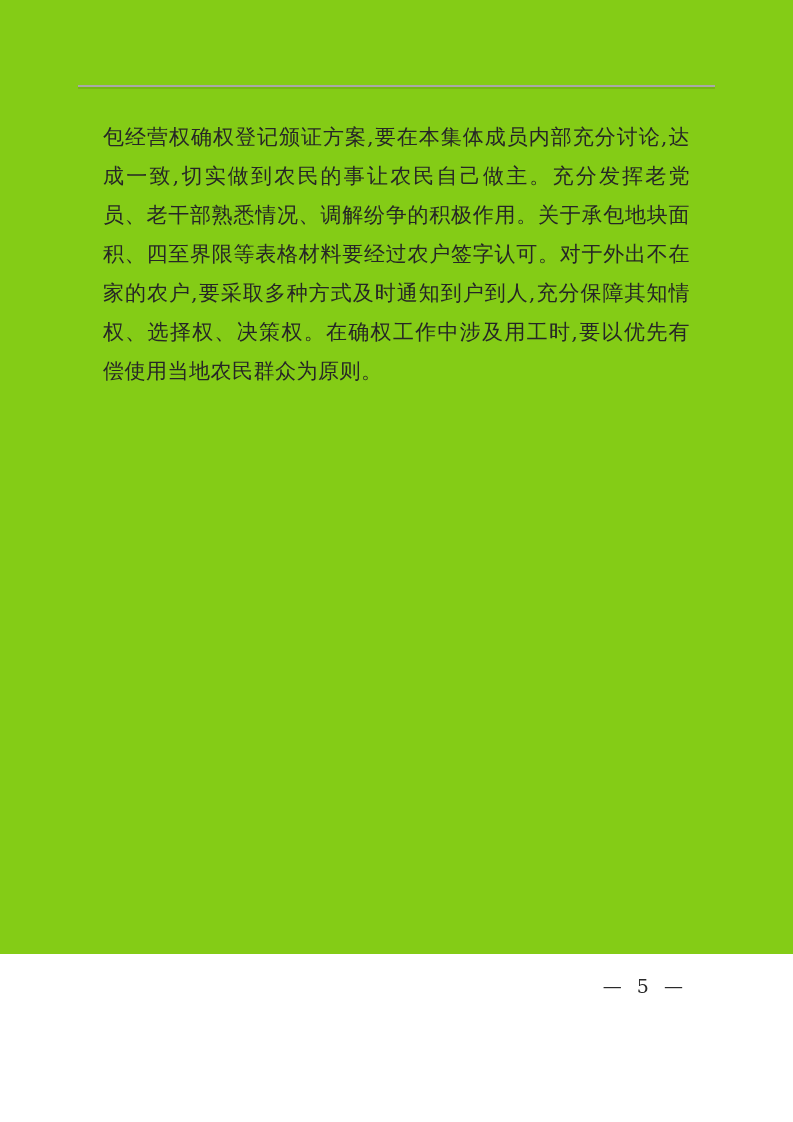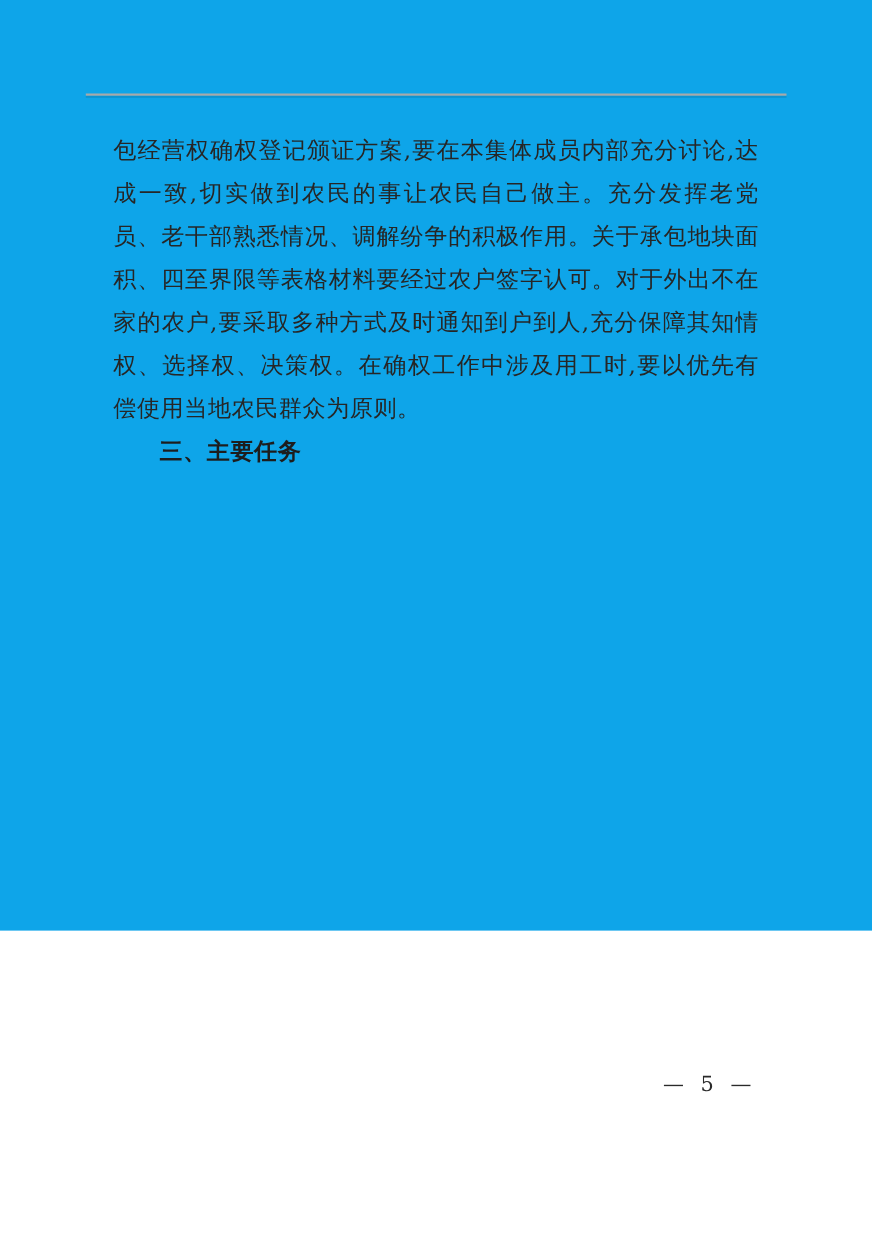--- a/index.html
+++ b/index.html
@@ -8,22 +8,22 @@
     width: 793px;
     height: 1122px;
     background: #ffffff;
     font-family: "DejaVu Serif", "Liberation Serif", serif;
     color: #262626;
     overflow: hidden;
   }
   .page {
     position: relative;
     width: 793px;
-    height: 846px;
-    background: #0ea5e9;
+    height: 954px;
+    background: #84cc16;
   }
   .header-rule {
     position: absolute;
     left: 78px;
     top: 85px;
     width: 637px;
     height: 2px;
     background: #a9a9a9;
     box-shadow: 0 2px 0 rgba(0,0,0,0.10);
   }
@@ -75,21 +75,20 @@
 
 <div class="page">
 
   <div class="header-rule"></div>
 
   <div class="doc-body">
 
     <p class="para no-indent"><span>包经营权确权登记颁证方案,要在本集体成员内部充分讨论,达成一致,切实做到农民的事让农民自己做主。充分发挥老党员、老干部熟悉情况、调解纷争的积极作用。关于承包地块面积、四至界限等表格材料要经过农户签字认可。对于外出不在家的农户,要采取多种方式及时通知到户到人,充分保障其知情权、选择权、决策权。在确权工作中涉及用工时,要以优先有偿使用当地农民群众为原则。</span></p>
 
 
-    <h3 class="section-heading">三、主要任务</h3>
 
 
 
 
   </div>
 
   <div class="page-number">— 5 —</div>
 
 </div>
 

